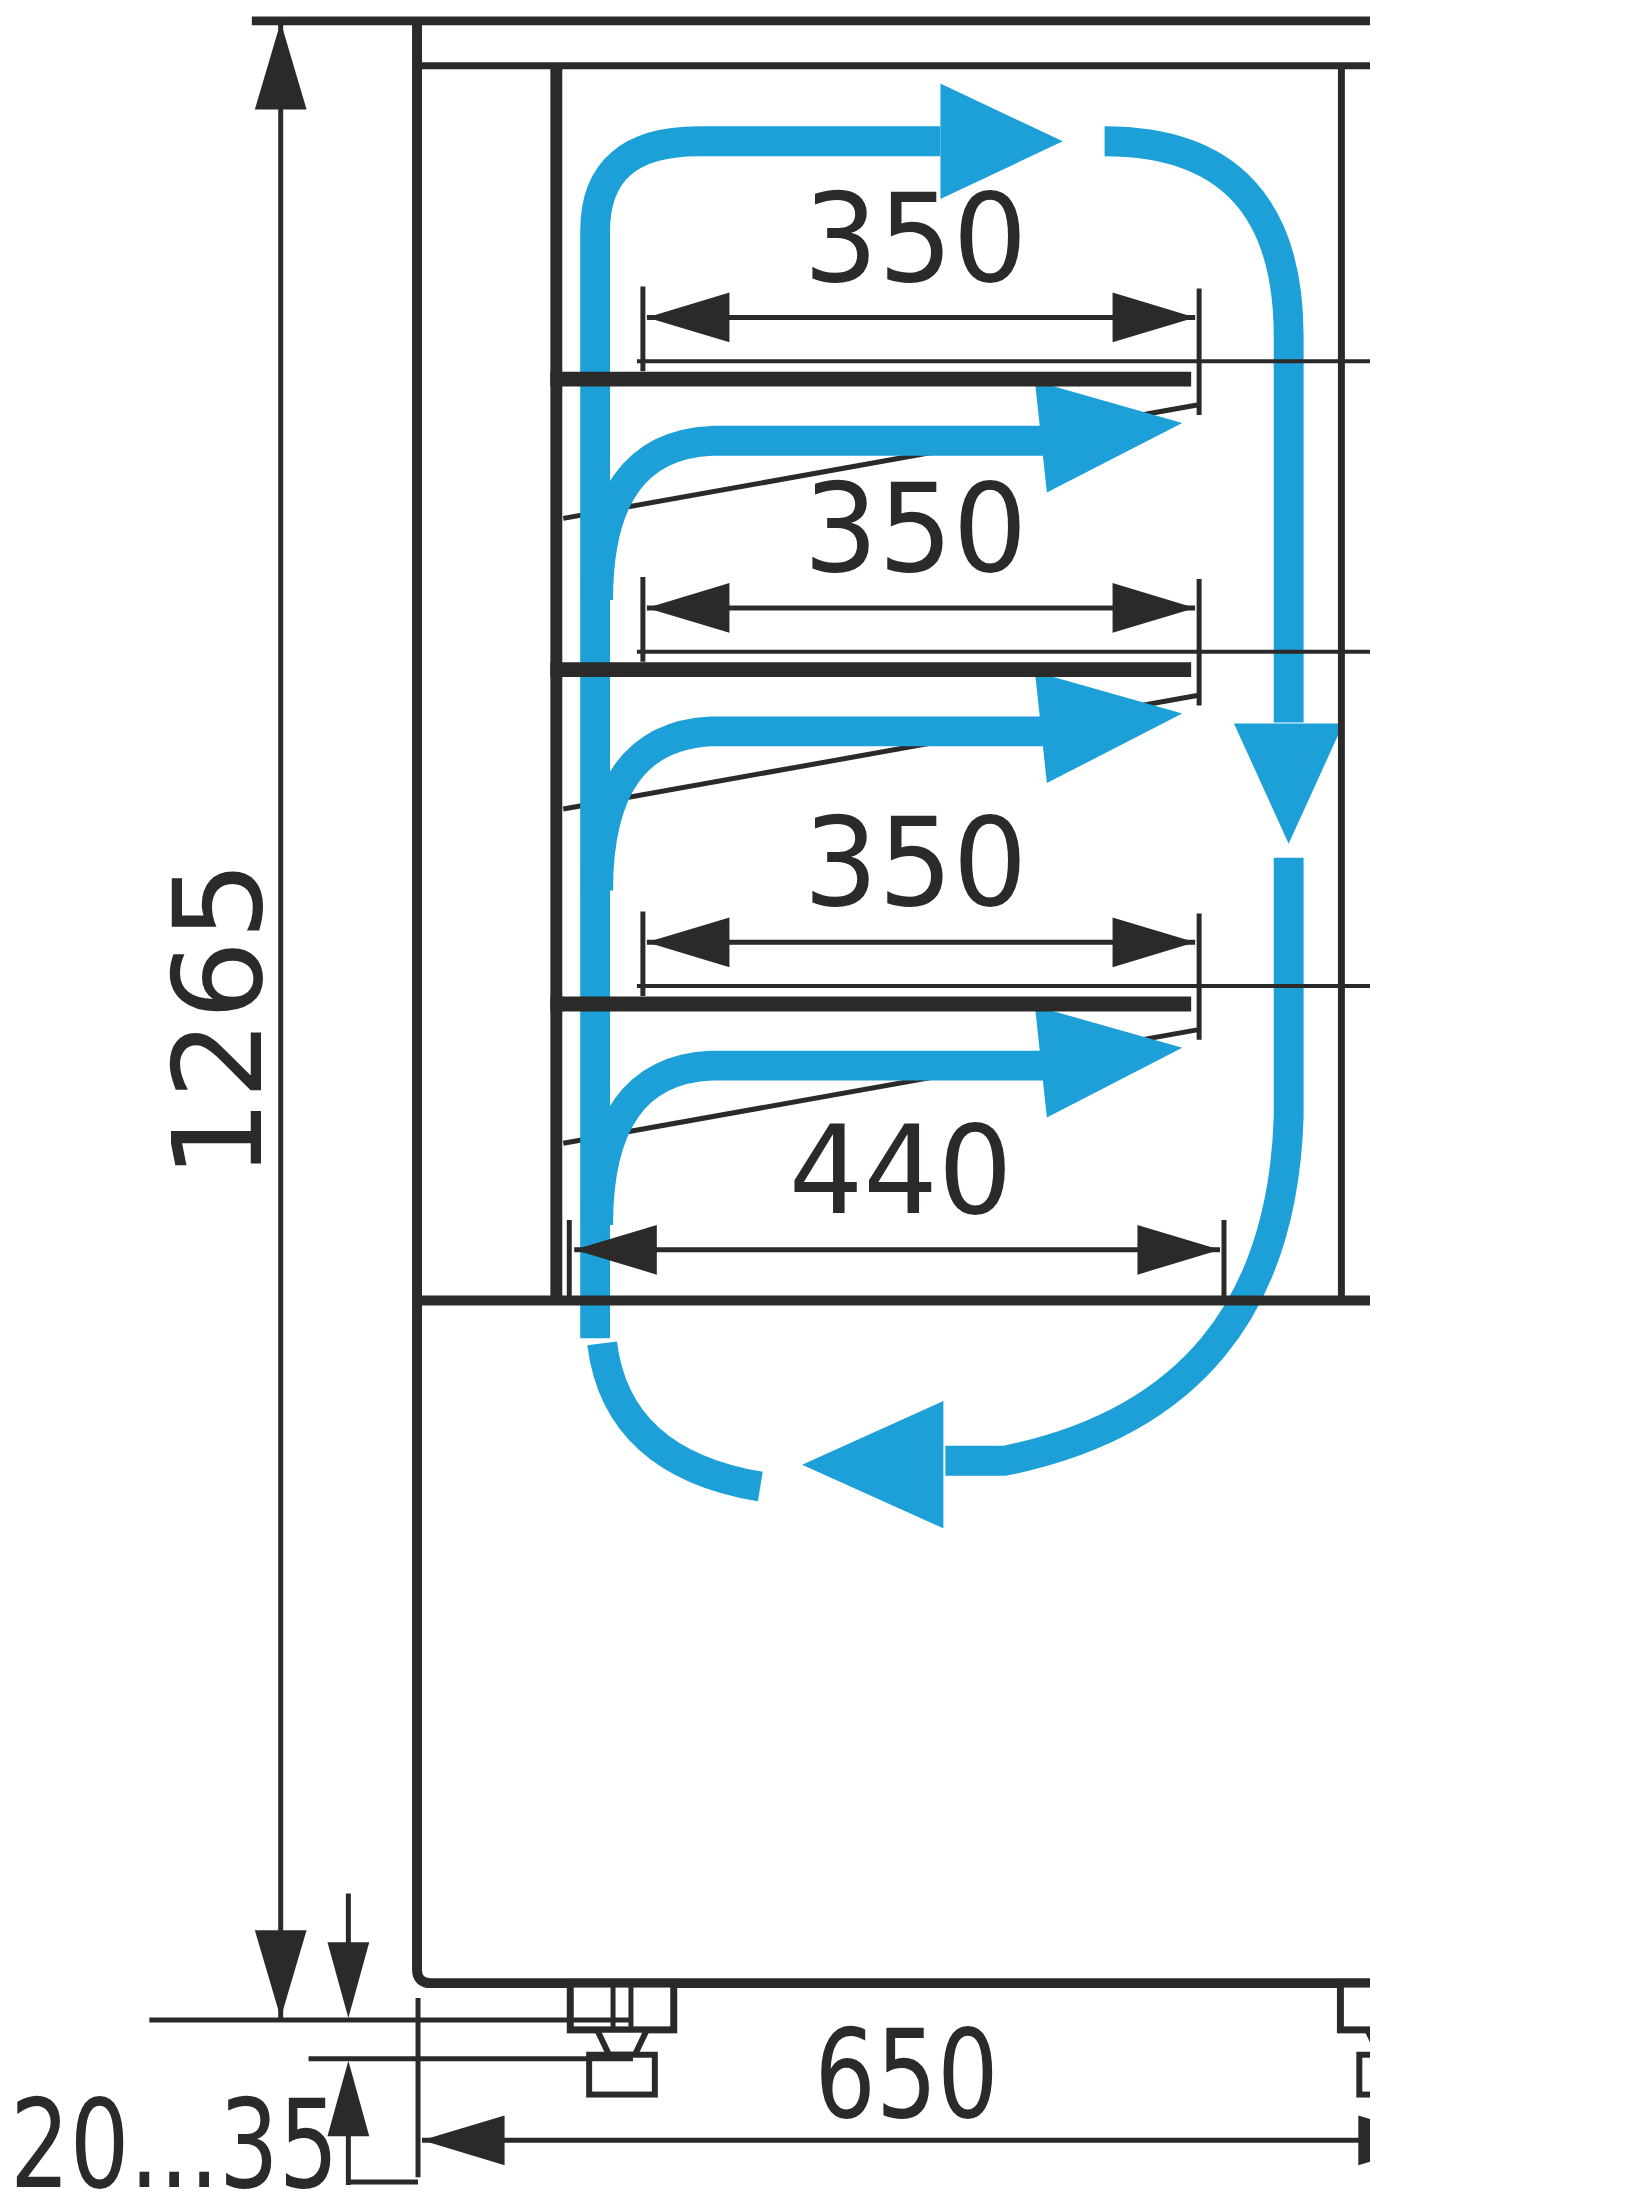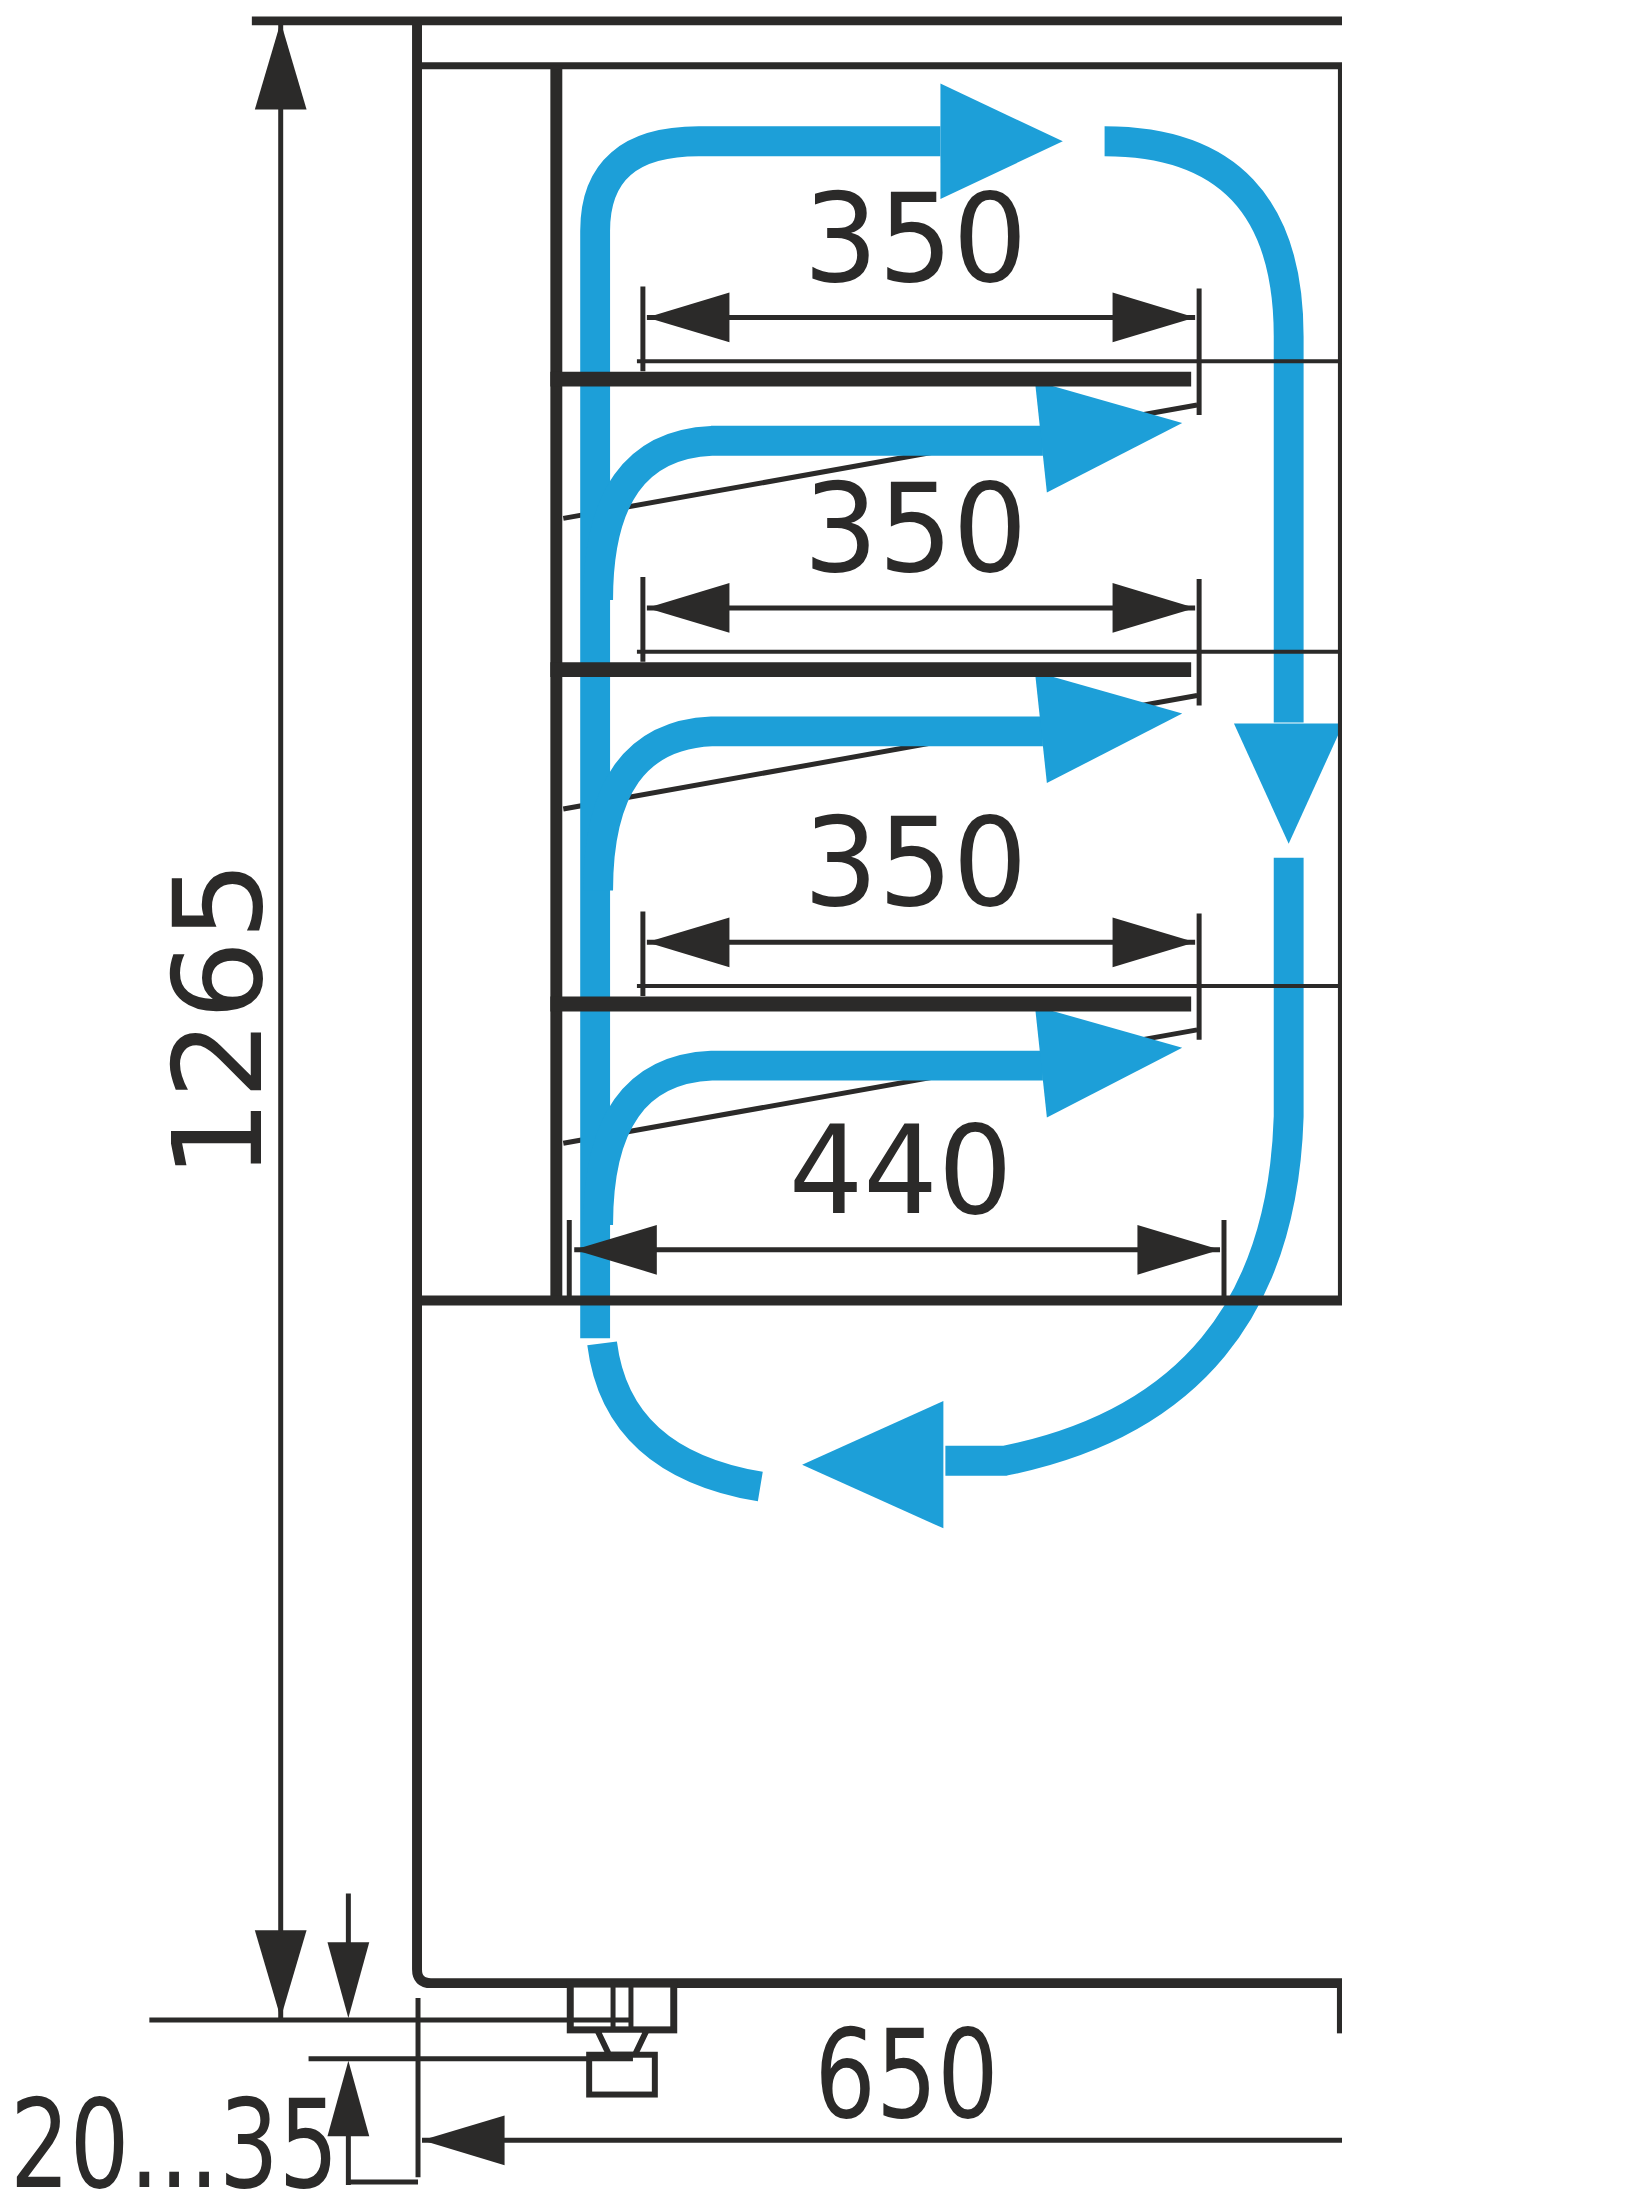--- a/index.html
+++ b/index.html
@@ -1,16 +1,16 @@
 <!DOCTYPE html>
 <html style="--line: #2b2a29; --accent: #1d9fd8; --background: #ffffff;"><head>
 <meta charset="utf-8">
 <style>
   html,body{margin:0;padding:0;background:#fff;}
-  .canvas{position:relative;width:1342px;height:2204px;background:var(--background,#fff);overflow:hidden;}
+  .canvas{position:relative;width:1342px;height:2204px;background:var(--background,#fff);overflow:hidden;padding-left:28px;}
   svg{position:absolute;left:0;top:0;}
   
   .k{stroke:var(--line,#2b2a29);fill:none;}
   .kf{fill:var(--line,#2b2a29);stroke:none;}
   .wf{fill:#ffffff;stroke:var(--line,#2b2a29);}
   .b{stroke:var(--accent,#1d9fd8);fill:none;}
   .bf{fill:var(--accent,#1d9fd8);stroke:none;}
   text{font-family:"DejaVu Sans","Liberation Sans",sans-serif;font-size:124px;fill:var(--line,#2b2a29);}
 </style>
 </head>

